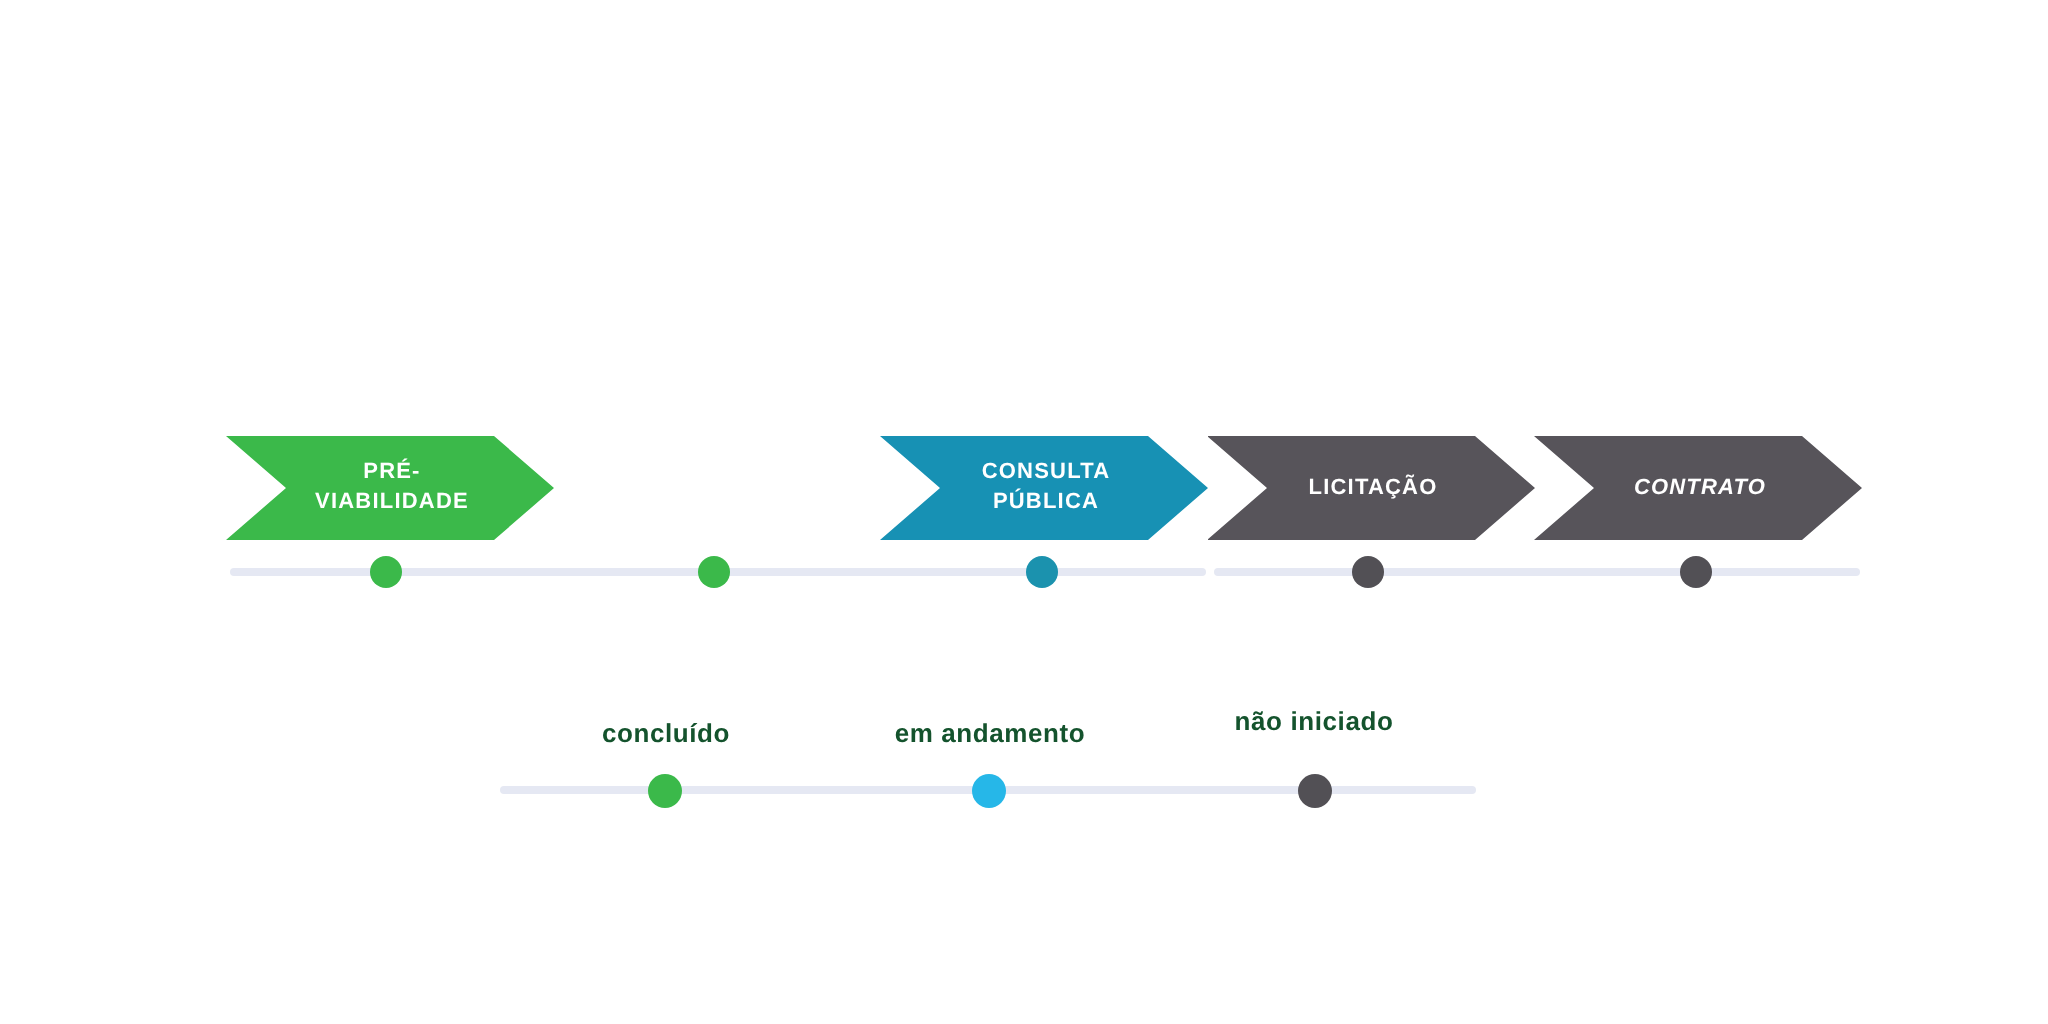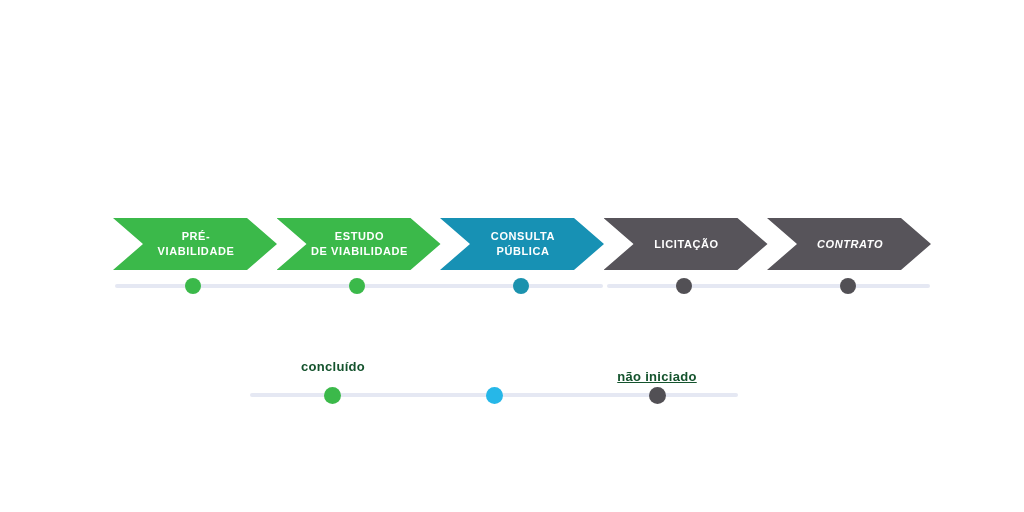--- a/index.html
+++ b/index.html
@@ -90,34 +90,30 @@
     width: 160px;
     text-align: center;
     font-size: 13px;
     font-weight: bold;
     letter-spacing: 0.3px;
     color: #14532d;
   }
   .legend-label.l0 { left: 253px; }
   .legend-label.l1 { left: 415px; }
   .legend-label.l2 { left: 577px; }
-  .legend-label.l2 { top: 369px; text-decoration: underline; }
+  .legend-label.l2 { top: 353px; }
 </style>
 </head>
 <body>
 
 <div class="canvas">
 
   <div class="stage s0" style="background-color: rgb(59, 185, 74);">
     <span class="stage-label">PRÉ-
 VIABILIDADE</span>
-  </div>
-  <div class="stage s1" style="background-color: rgb(59, 185, 74);">
-    <span class="stage-label">ESTUDO
-DE VIABILIDADE</span>
   </div>
   <div class="stage s3" style="background-color: rgb(87, 84, 90);">
     <span class="stage-label">LICITAÇÃO</span>
   </div>
   <div class="stage s2" style="background-color: rgb(23, 145, 180);">
     <span class="stage-label">CONSULTA
 PÚBLICA</span>
   </div>
   <div class="stage s4" style="background-color: rgb(87, 84, 90);">
     <span class="stage-label">CONTRATO</span>
@@ -128,19 +124,20 @@
 
   <div class="dot d0" style="background-color: rgb(59, 185, 74);"></div>
   <div class="dot d1" style="background-color: rgb(59, 185, 74);"></div>
   <div class="dot d2" style="background-color: rgb(27, 146, 174);"></div>
   <div class="dot d3" style="background-color: rgb(82, 80, 85);"></div>
   <div class="dot d4" style="background-color: rgb(82, 80, 85);"></div>
 
   <div class="legend-line" style="background-color: rgb(229, 232, 243);"></div>
 
   <div class="legend-label l0">concluído</div>
+  <div class="legend-label l1">em andamento</div>
   <div class="legend-label l2">não iniciado</div>
 
   <div class="legend-dot l0" style="background-color: rgb(59, 185, 74);"></div>
   <div class="legend-dot l1" style="background-color: rgb(38, 183, 232);"></div>
   <div class="legend-dot l2" style="background-color: rgb(82, 80, 85);"></div>
 
 </div>
 
 </body></html>

